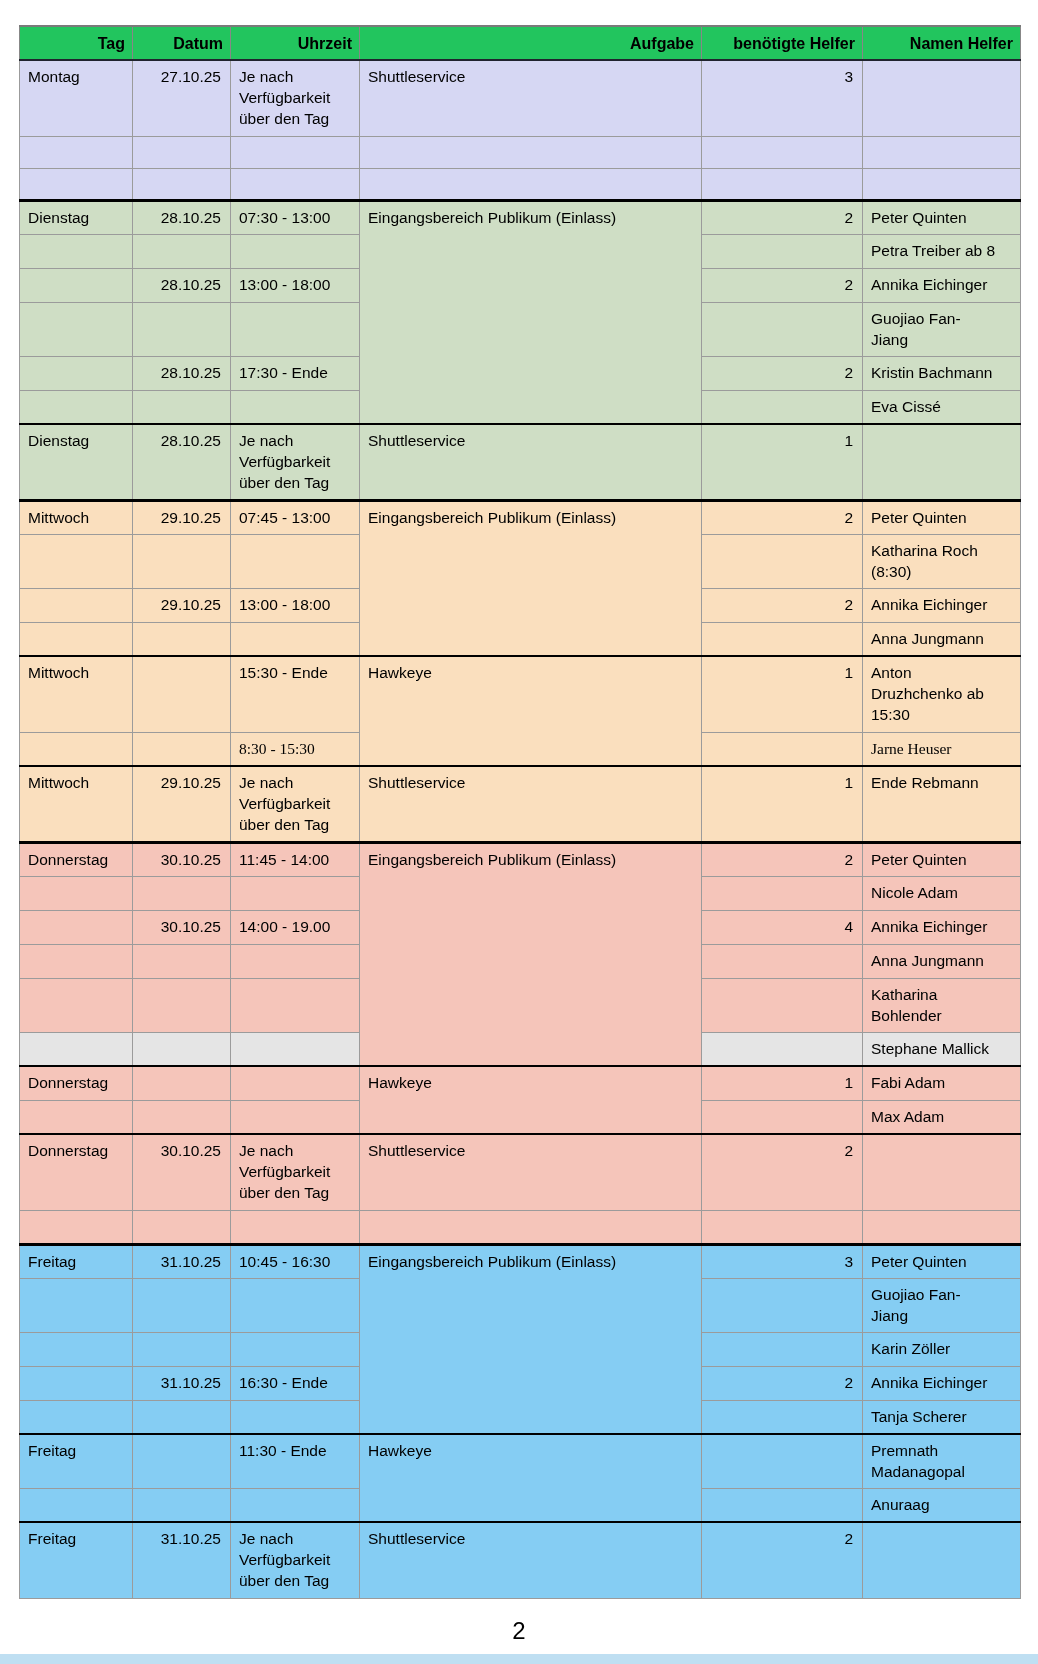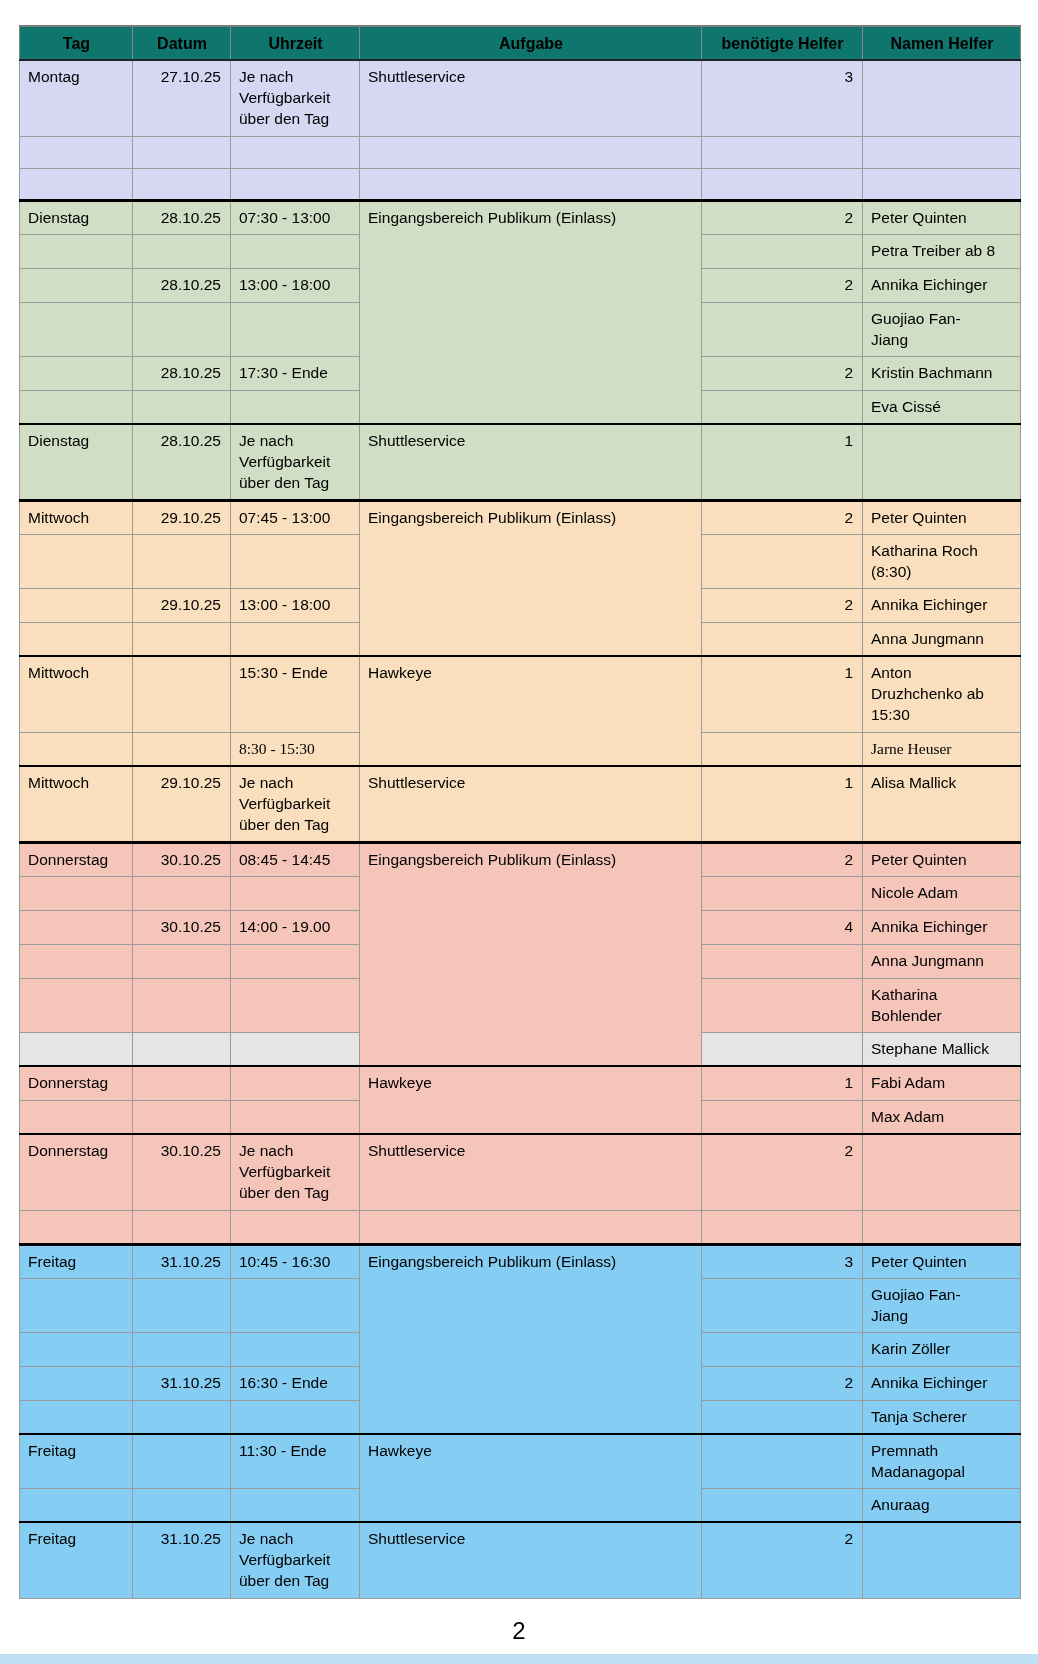--- a/index.html
+++ b/index.html
@@ -11,22 +11,22 @@
   table{border-collapse:collapse;table-layout:fixed;width:1001px;}
   th,td{
     border:1px solid #9b9b9b;
     vertical-align:top;
     padding:5px 7px 2px 8px;
     font-size:15.5px;line-height:21px;
     white-space:pre-line;overflow:hidden;
     box-sizing:border-box;
   }
   th{
-    background:#0f766e;
-    text-align:center;font-weight:bold;font-size:16px;
+    background:#22c55e;
+    text-align:right;font-weight:bold;font-size:16px;
     border:1px solid #878787;
     border-top:2px solid #7a7a7a;
     border-bottom:2px solid #20242e;
     height:34px;padding-top:6px;
   }
   td.num{text-align:right;padding-right:9px;}
   tr.sep-day > td{border-top:3px solid #000;}
   tr.sep-block > td{border-top:2px solid #000;}
   .page-num{
     position:absolute;top:1616px;left:0;width:1038px;
@@ -189,26 +189,26 @@
           <td>Jarne Heuser</td>
         </tr>
         <tr class="sep-block" style="height: 76px; background-color: rgb(250, 223, 190);">
           <td>Mittwoch</td>
           <td class="num">29.10.25</td>
           <td>Je nach
 Verfügbarkeit
 über den Tag</td>
           <td>Shuttleservice</td>
           <td class="num">1</td>
-          <td>Alisa Mallick</td>
+          <td>Ende Rebmann</td>
         </tr>
         <tr class="sep-day" style="height: 34px; background-color: rgb(245, 197, 186);">
           <td>Donnerstag</td>
           <td class="num">30.10.25</td>
-          <td>08:45 - 14:45</td>
+          <td>11:45 - 14:00</td>
           <td rowspan="6">Eingangsbereich Publikum (Einlass)</td>
           <td class="num">2</td>
           <td>Peter Quinten</td>
         </tr>
         <tr style="height: 34px; background-color: rgb(245, 197, 186);">
           <td></td>
           <td class="num"></td>
           <td></td>
           <td class="num"></td>
           <td>Nicole Adam</td>

